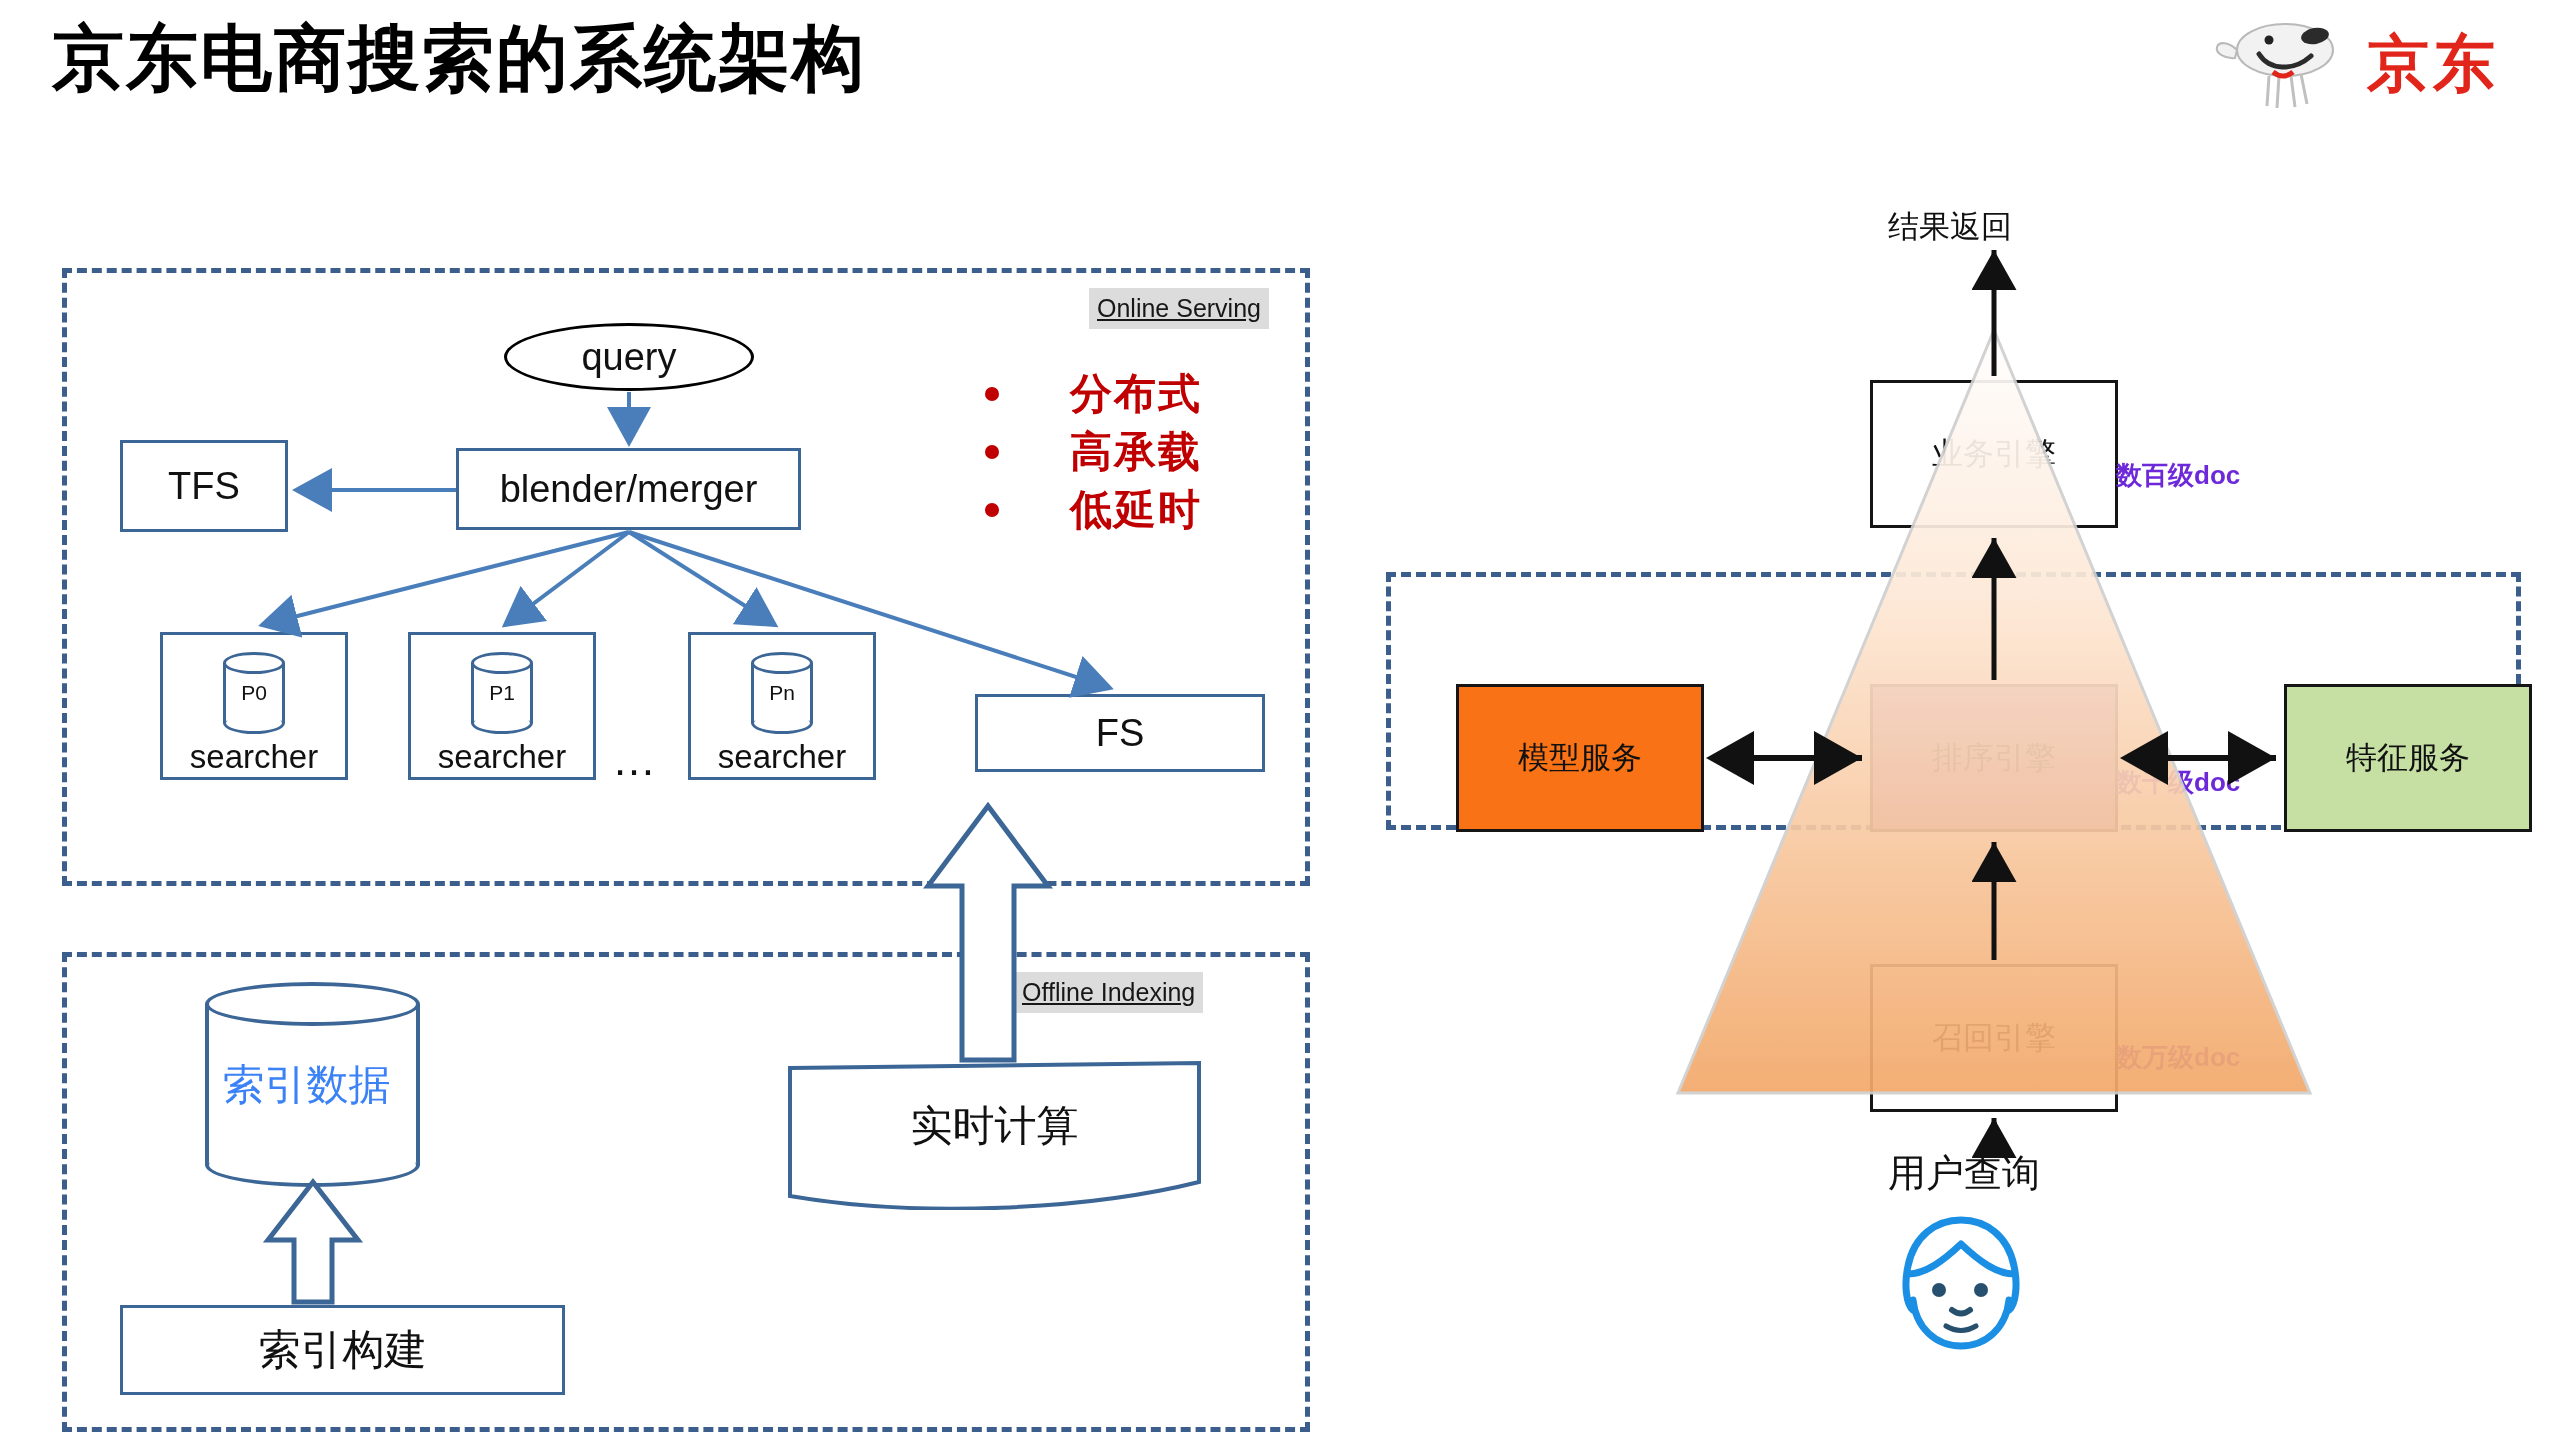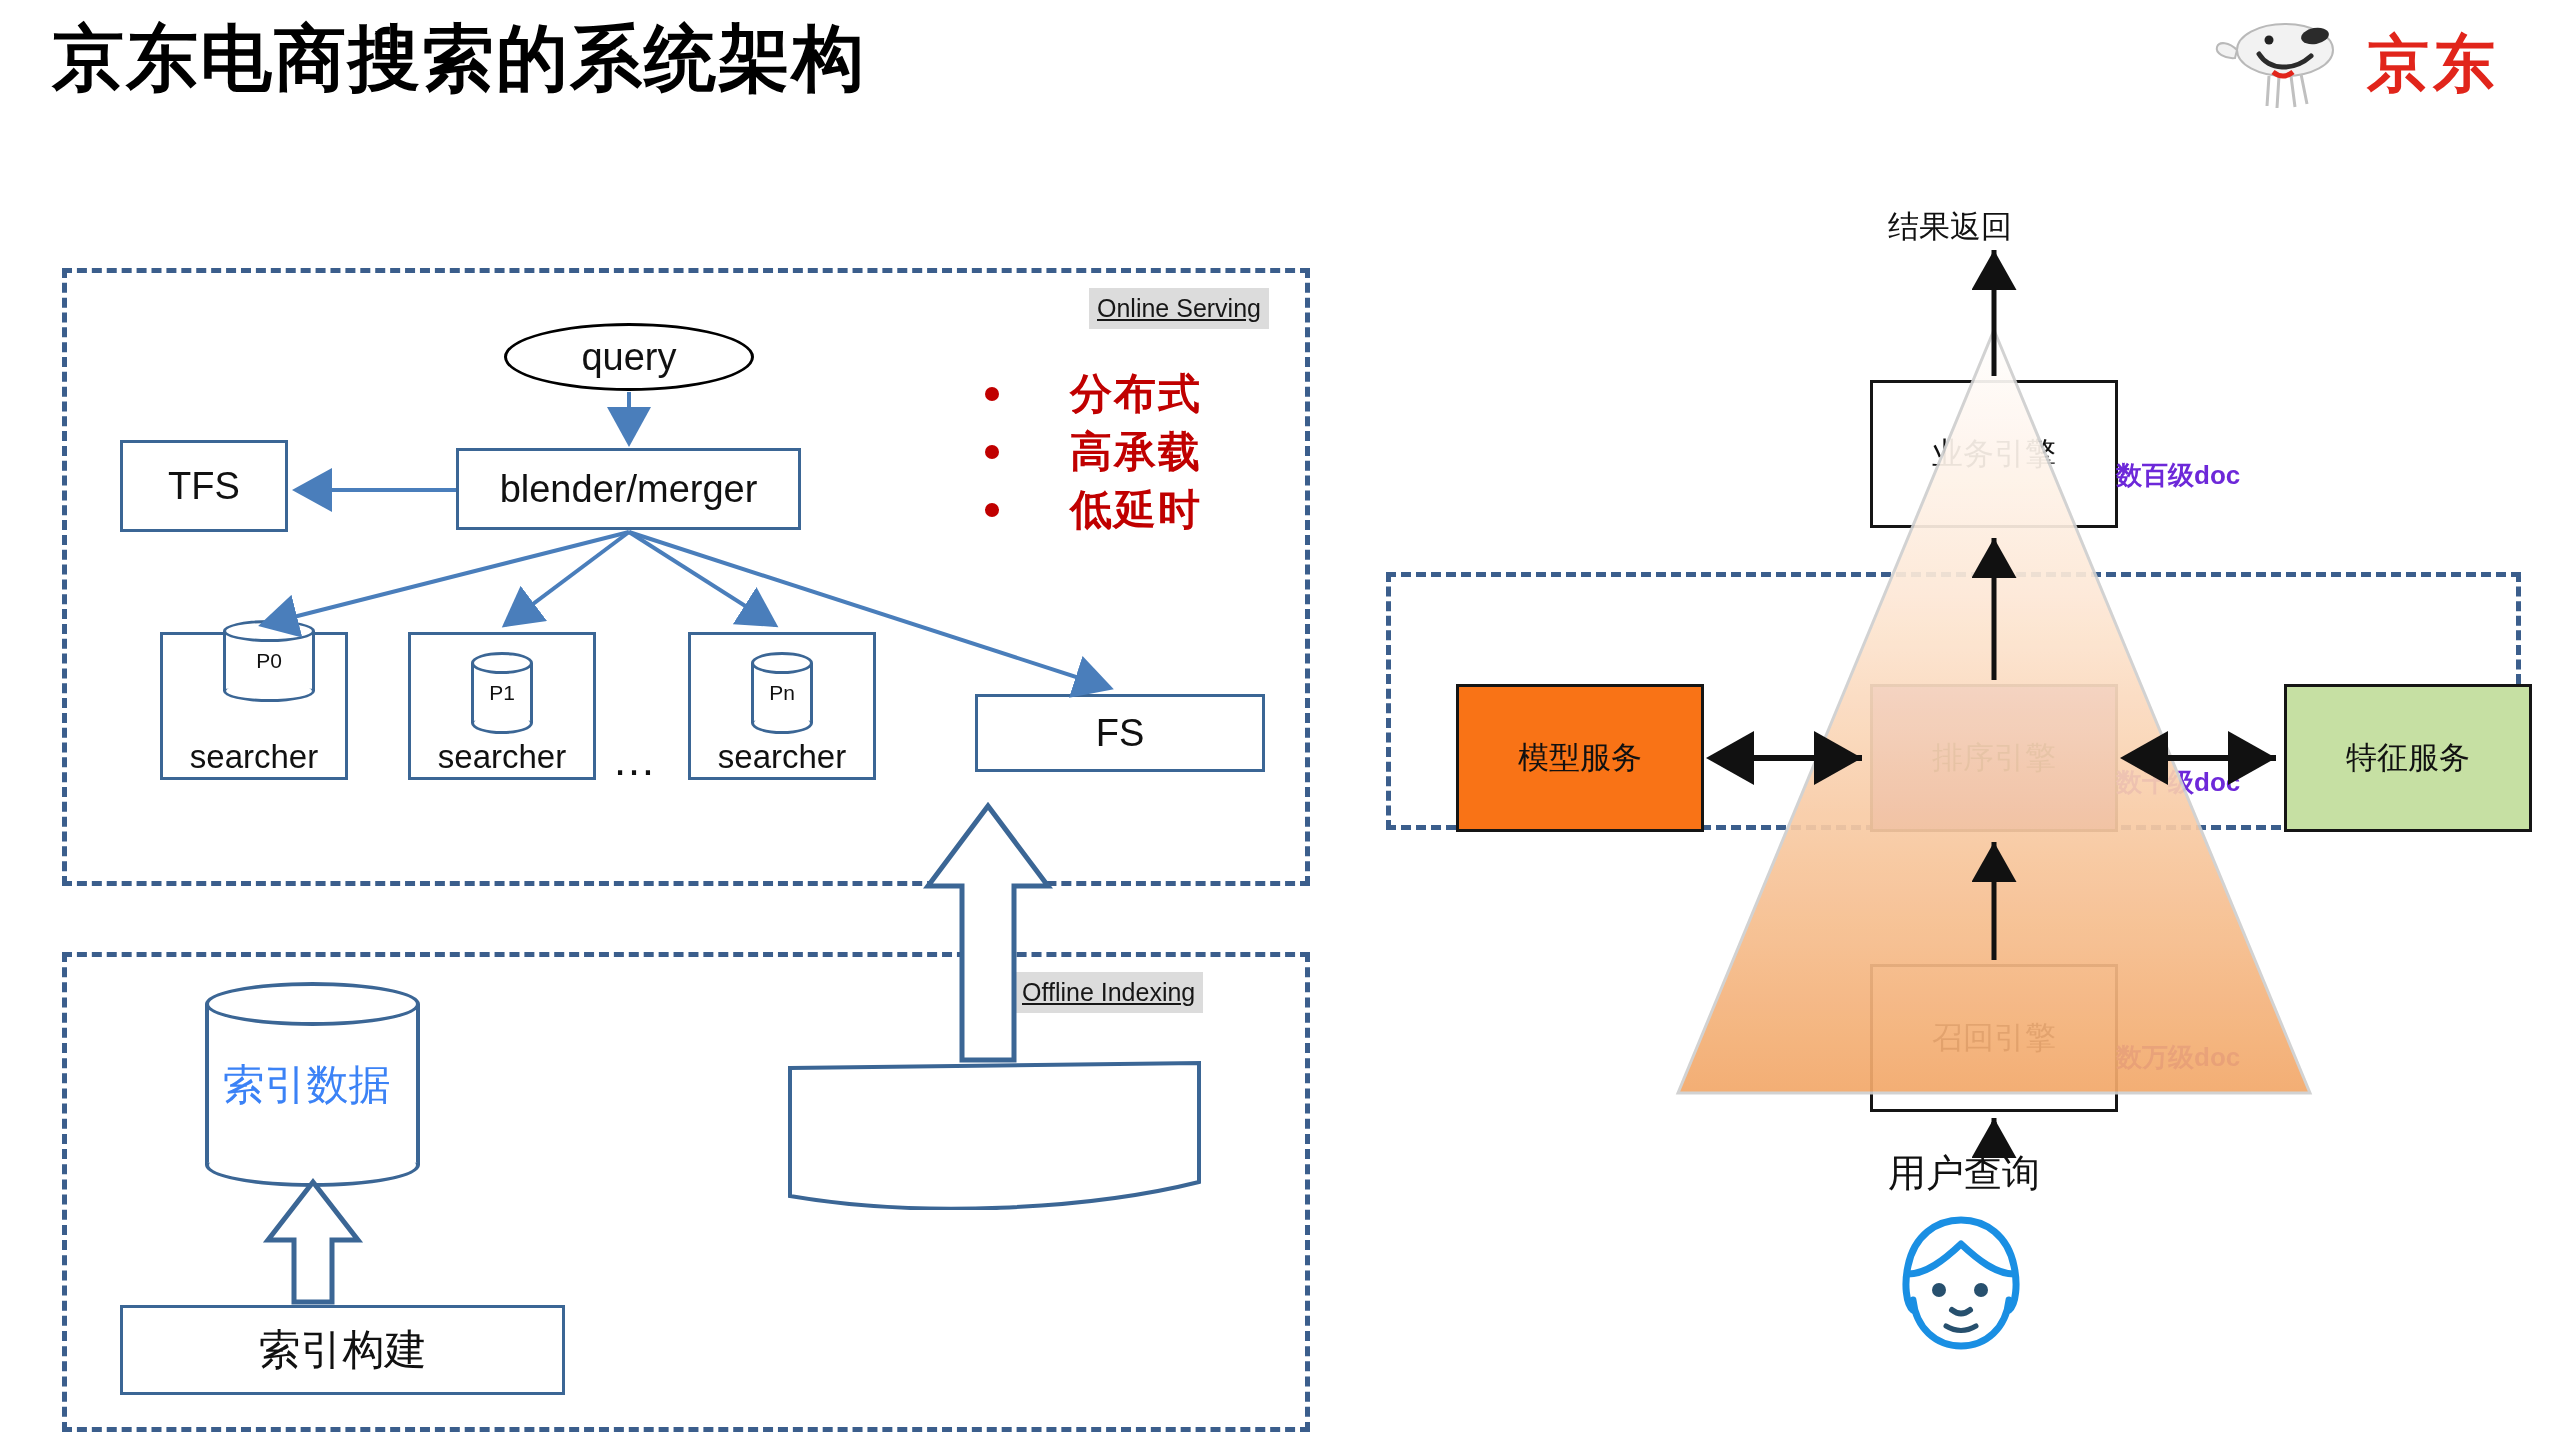--- a/index.html
+++ b/index.html
@@ -86,21 +86,21 @@
 
 <div class="ellipse" style="left:504px;top:323px;width:250px;height:68px;">query</div>
 
 <div class="node" style="left:120px;top:440px;width:168px;height:92px;font-size:38px;">TFS</div>
 
 <div class="node" style="left:456px;top:448px;width:345px;height:82px;font-size:38px;">blender/merger</div>
 
 <div class="node" style="left:975px;top:694px;width:290px;height:78px;font-size:38px;">FS</div>
 
 <div class="node" style="left:160px;top:632px;width:188px;height:148px;"></div>
-<div class="cyl" style="left:223px;top:620px;width:62px;height:82px;padding-left:30px;">
+<div class="cyl" style="left:223px;top:652px;width:62px;height:82px;">
   <div class="body"></div>
     <div class="bot"></div>
     <div class="top"></div>
   <div class="cyl-text" style="font-size:21px;">P0</div>
 </div>
 <div class="node-label" style="left:160px;top:738px;width:188px;font-size:33px;">searcher</div>
 
 <div class="node" style="left:408px;top:632px;width:188px;height:148px;"></div>
 <div class="cyl" style="left:471px;top:652px;width:62px;height:82px;">
   <div class="body"></div>
@@ -145,20 +145,21 @@
   <div style="position:absolute;left:0;right:0;bottom:0;height:44px;border:4px solid #3b6695;border-radius:50%;background:#fff;box-sizing:border-box;clip-path:inset(45% 0 0 0);"></div>
   <div style="position:absolute;left:0;right:12px;top:50%;transform:translateY(-50%);text-align:center;font-size:42px;color:#3b82f6;">索引数据</div>
 </div>
 
 <div class="node" style="left:120px;top:1305px;width:445px;height:90px;font-size:42px;">索引构建</div>
 
 <div style="position:absolute;left:787px;top:1060px;width:415px;height:145px;">
   <svg width="415" height="150" viewBox="0 0 415 150">
     <path d="M3 8 L412 3 L412 122 C300 150 130 158 3 136 Z" fill="#ffffff" stroke="#3b6695" stroke-width="4"></path>
   </svg>
+  <div style="position:absolute;left:0;right:0;top:38px;text-align:center;font-size:42px;color:#111;">实时计算</div>
 </div>
 
 <div class="plain-text" style="left:1888px;top:206px;font-size:31px;">结果返回</div>
 
 <div class="plain-text" style="left:1888px;top:1148px;font-size:38px;">用户查询</div>
 
 <div class="dashed-box" style="left:1386px;top:572px;width:1135px;height:258px;"></div>
 
 <div class="rbox" style="left:1870px;top:380px;width:248px;height:148px;background:transparent;">业务引擎</div>
 

